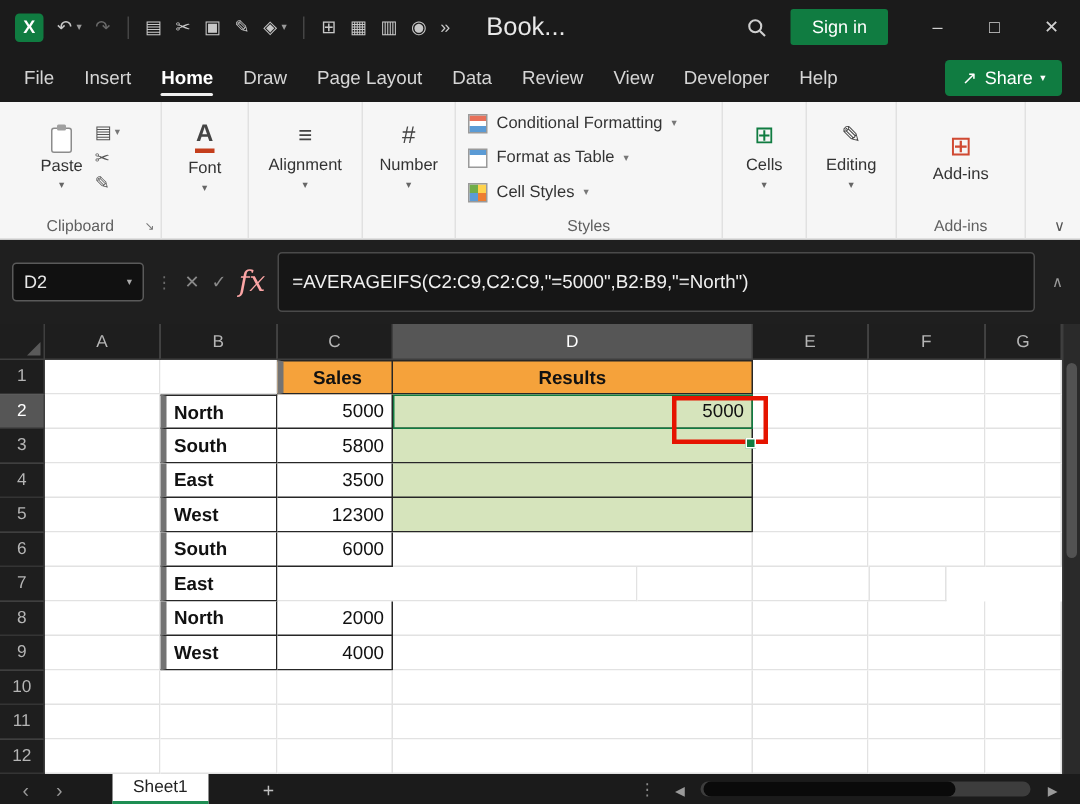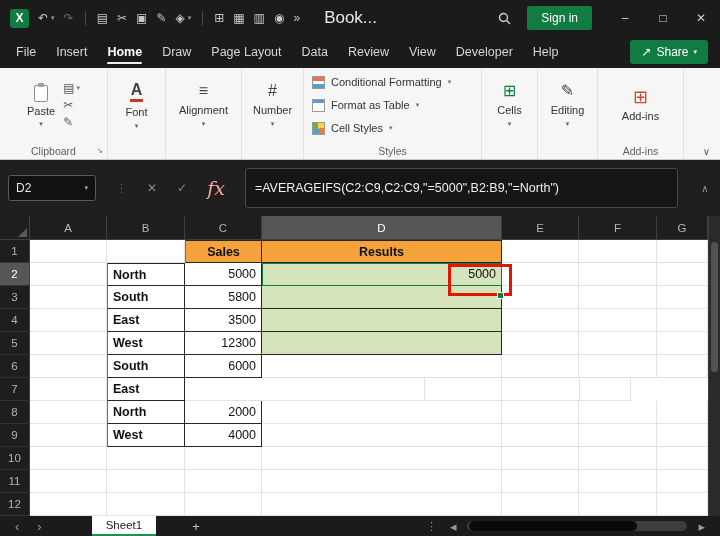--- a/index.html
+++ b/index.html
@@ -48,21 +48,21 @@
   .style-item{display:flex;align-items:center;gap:6px;height:22px}
   .mini-icon{width:13px;height:13px;border:1px solid #9a9a9a;flex:none}
   .cf-icon{background:linear-gradient(180deg,#E8715A 0 33%,#fff 33% 66%,#5B9BD5 66%)}
   .fat-icon{background:linear-gradient(180deg,#5B9BD5 0 30%,#fff 30%)}
   .cs-icon{background:conic-gradient(#FFD34D 0 25%,#ED7D31 0 50%,#5B9BD5 0 75%,#70AD47 0)}
   .slabel{font-size:11px;color:#333;white-space:nowrap}
   .addins-btn{display:flex;flex-direction:column;align-items:center;gap:3px}
   .rg-fill{flex:1;position:relative;border-right:none}
   .collapse-chev{position:absolute;right:10px;bottom:2px;font-size:10px;color:#555}
   
-  .formulabar{height:56px;background:#1f1f1f;display:flex;align-items:center;padding:0 8px;gap:20px}
+  .formulabar{height:56px;background:#1f1f1f;display:flex;align-items:center;padding:0 8px;gap:8px}
   .namebox{width:88px;height:26px;background:#111;border:1px solid #5a5a5a;border-radius:3px;display:flex;align-items:center;color:#e8e8e8;font-size:12px;padding:0 7px}
   .nb-val{flex:1}
   .nb-caret{font-size:7px;color:#aaa}
   .fb-dots{color:#6a6a6a;font-size:11px}
   .fb-x,.fb-check{color:#8a8a8a;font-size:12px}
   .fb-fx{color:#fca5a5;font-style:italic;font-family:"DejaVu Serif",serif;font-size:19px}
   .fb-input{flex:1;height:40px;background:#161616;border:1px solid #4a4a4a;border-radius:3px;display:flex;align-items:center;padding:0 9px;color:#f0f0f0;font-size:12.5px;white-space:nowrap;overflow:hidden}
   .fb-expand{color:#9a9a9a;font-size:10px;width:14px;text-align:center}
   
   .sheet-area{position:relative;height:300px;background:#fff}
@@ -73,31 +73,31 @@
   .ch.sel,.rh.sel{background:#565656;color:#fff}
   .grow{display:flex;height:23px}
   .rh{width:30px;background:#1e1e1e;color:#b5b5b5;font-size:11.5px;display:flex;align-items:center;justify-content:center;border-right:1px solid #3f3f3f;border-bottom:1px solid #343434;flex:none}
   .cell{border-right:1px solid #e2e2e2;border-bottom:1px solid #e2e2e2;font-size:12.5px;color:#111;display:flex;align-items:center;padding:0 5px;background:#fff;flex:none}
   .col-a{width:77px}.col-b{width:78px}.col-c{width:77px}.col-d{width:240px}.col-e{width:77px}.col-f{width:78px}.col-g{width:51px}
   .orange{background:#F5A23B;font-weight:bold;justify-content:center}
   .green{background:#D6E4BC}
   .region{font-weight:bold}
   .num{justify-content:flex-end}
   .bd{border-right:1px solid #262626;border-bottom:1px solid #262626}
-  .bd-l{border-left:1px solid #737373}
+  .bd-l{border-left:4px solid #737373}
   .bd-t{border-top:1px solid #262626}
   .selcell{outline:1px solid #107C41;outline-offset:-1px}
   .redbox{position:absolute;left:448px;top:48px;width:64px;height:32px;border:3px solid #E51400;z-index:5}
   .fill-handle{position:absolute;left:497px;top:76px;width:7px;height:7px;background:#107C41;border:1px solid #fff;z-index:6}
   .vscroll{position:absolute;right:0;top:0;width:12px;height:300px;background:#2a2a2a;border-left:1px solid #3d3d3d}
   .vthumb{position:absolute;left:2px;right:2px;top:26px;height:130px;background:#525252;border-radius:4px}
   
   .sheetbar{height:20px;background:#1b1b1b;display:flex;align-items:center;color:#bcbcbc;padding:0 6px}
   .sb-nav{font-size:13px;color:#9a9a9a;padding:0 9px;line-height:1}
-  .sheet-tab{height:20px;display:flex;align-items:center;padding:0 14px;background:#fff;color:#222;font-size:11.5px;border-bottom:2px solid #1E8E53;margin-left:41px}
+  .sheet-tab{height:20px;display:flex;align-items:center;padding:0 14px;background:#fff;color:#222;font-size:11.5px;border-bottom:2px solid #1E8E53;margin-left:24px}
   .sb-add{font-size:13px;color:#c0c0c0;margin-left:30px;padding:0 6px}
   .sb-dots{color:#8a8a8a;font-size:11px;margin-right:4px}
   .hscroll{width:220px;height:10px;background:#3d3d3d;border-radius:5px;position:relative;margin:0 2px}
   .hthumb{position:absolute;left:2px;top:0;width:168px;height:10px;background:#0a0a0a;border-radius:5px}
 </style>
 </head>
 <body>
 
 <div class="titlebar">
   <div class="tb-left">

